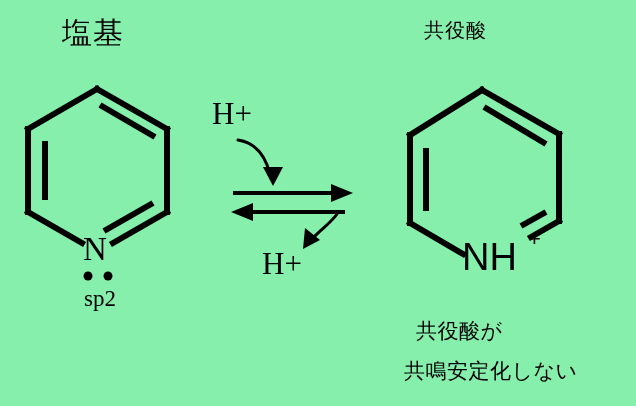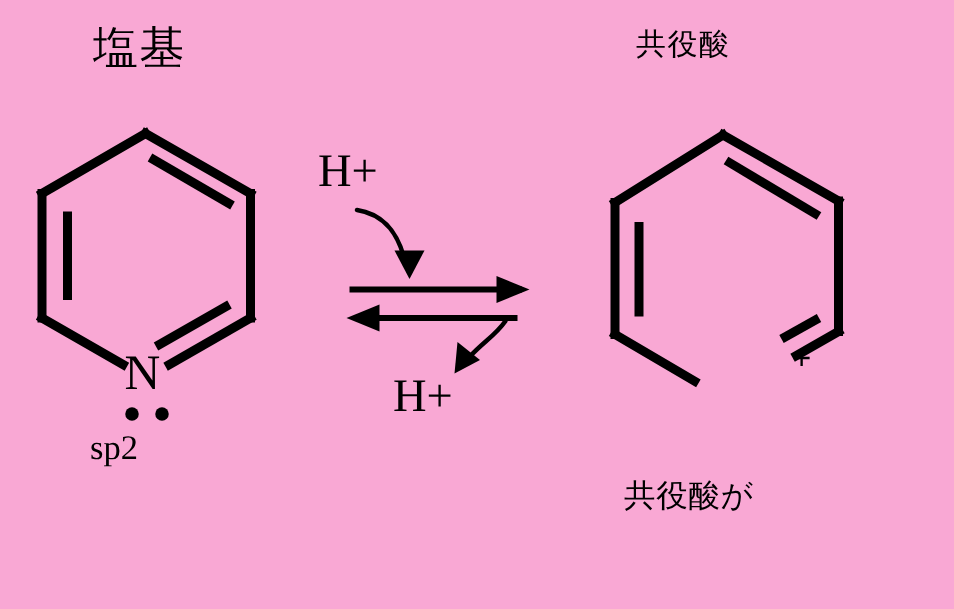--- a/index.html
+++ b/index.html
@@ -5,21 +5,21 @@
 <style>
   html, body {
     margin: 0;
     padding: 0;
     background: #ffffff;
   }
   #canvas {
     position: relative;
     width: 636px;
     height: 406px;
-    background: #f9a8d4;
+    background: #86efac;
     overflow: hidden;
     font-family: "Liberation Sans", sans-serif;
   }
   svg.layer {
     position: absolute;
     left: 0;
     top: 0;
     width: 636px;
     height: 406px;
   }
@@ -125,25 +125,27 @@
     </g>
 
   </svg>
 
   <div class="lbl serif-title" style="left:62px; top:18px;">塩基</div>
 
   <div class="lbl sans-title" style="left:424px; top:20px;">共役酸</div>
 
   <div class="lbl atom-serif" style="left:83px; top:233px;">N</div>
 
-  <div class="lbl sp2" style="left:60px; top:287px;">sp2</div>
+  <div class="lbl sp2" style="left:84px; top:287px;">sp2</div>
 
+  <div class="lbl atom-sans" style="left:462px; top:238px;">NH</div>
 
   <div class="lbl plus-sup" style="left:528px; top:228px;">+</div>
 
   <div class="lbl serif-h" style="left:212px; top:98px;">H+</div>
 
   <div class="lbl serif-h" style="left:262px; top:248px;">H+</div>
 
   <div class="lbl body-jp" style="left:416px; top:320px;">共役酸が</div>
 
+  <div class="lbl body-jp" style="left:404px; top:360px;">共鳴安定化しない</div>
 
 </div>
 
 </body></html>

